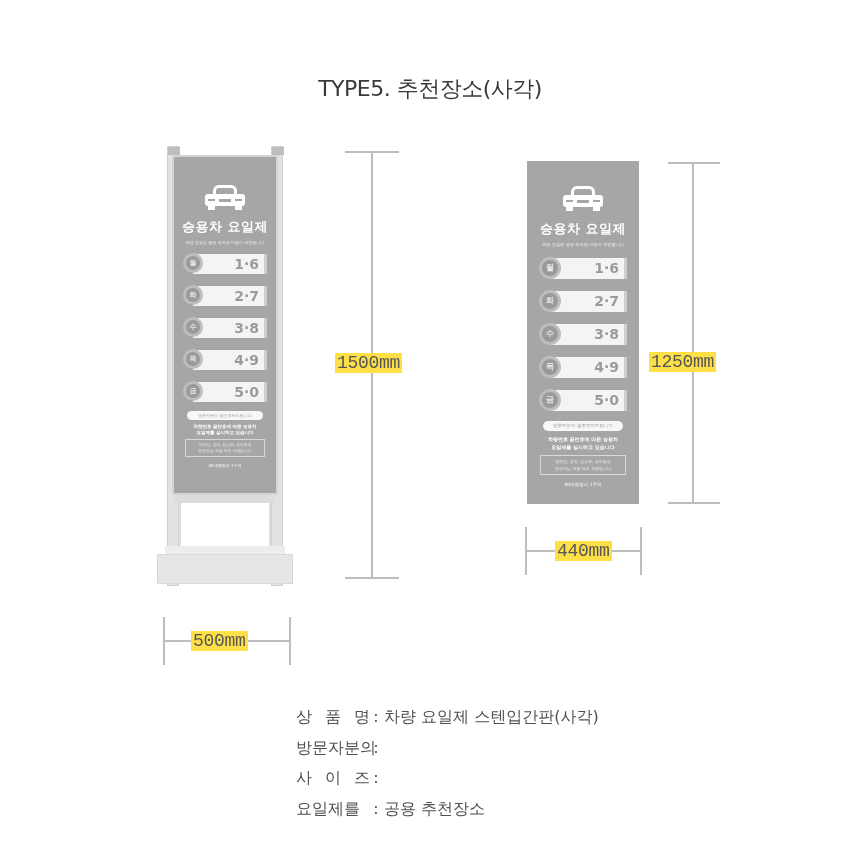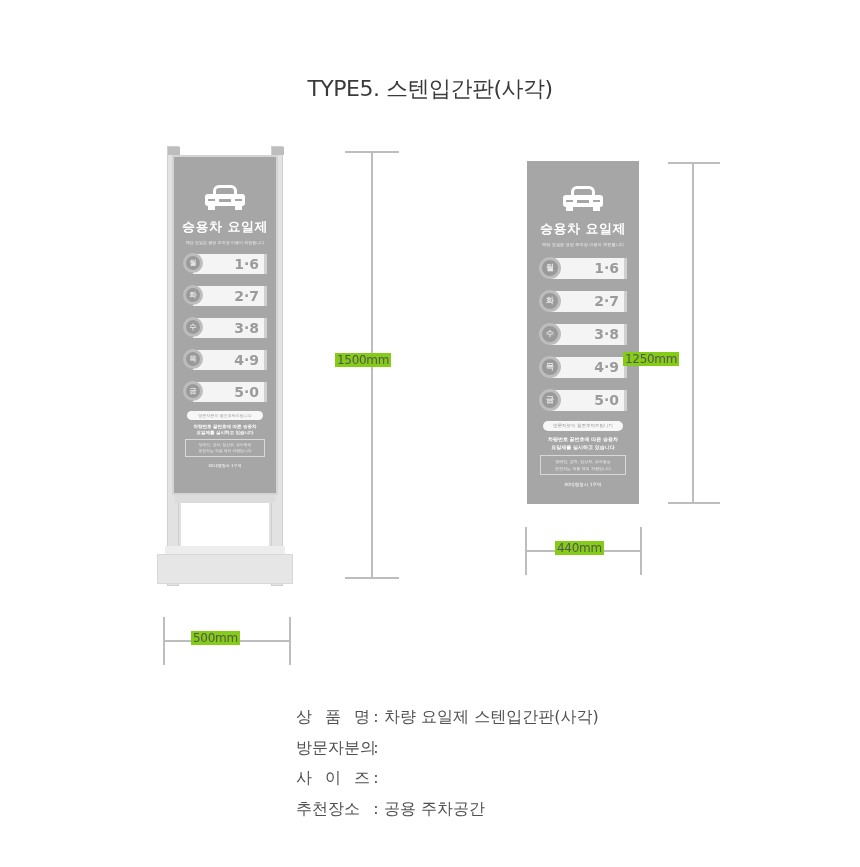--- a/index.html
+++ b/index.html
@@ -37,33 +37,33 @@
   .pill { margin: 0 auto; background: #f7f7f7; color: #9b9b9b; border-radius: 10px; }
   .b-msg { color: #fff; font-weight: bold; }
   .b-box { margin: 0 auto; border: 1px solid #d8d8d8; color: #eee; }
   .b-foot { color: #fff; }
 
   
   .sheet { position: absolute; left: 527px; top: 161px; width: 112px; height: 343px; background: #a6a6a6; }
 
   
   .dim { position: absolute; background: #bdbdbd; }
-  .dim-label { position: absolute; font-size: 12px; color: #555; background: #84cc16; padding: 0 2px; letter-spacing: -0.3px; }
+  .dim-label { position: absolute; font-size: 18px; color: #555; background: #fde047; padding: 0 2px; letter-spacing: -0.3px; font-family: Liberation Mono, monospace; }
 
   
   .specs { position: absolute; left: 296px; top: 702px; font-size: 16px; color: #505050; line-height: 30.5px; }
   .spec-row { display: flex; white-space: nowrap; }
   .spec-key { width: 74px; display: flex; justify-content: space-between; }
   .spec-sep { width: 12px; text-align: center; }
   .spec-val { padding-left: 2px; text-align: center; }
 </style>
 </head>
 <body>
 
-<div class="title">TYPE5. 스텐입간판(사각)</div>
+<div class="title">TYPE5. 추천장소(사각)</div>
 
 <div class="stand">
   <div class="post left">
       <div class="post-cap"></div>
     </div>
   <div class="post right">
       <div class="post-cap"></div>
     </div>
 
   <div class="board">
@@ -186,21 +186,21 @@
       <div>장애인, 경차, 임산부, 유아동승</div>
       <div>운전자는 적용 제외 차량입니다</div>
     </div>
     <div class="b-foot" style="font-size:4.5px;margin-top:7px;">00대행청사 1구역</div>
   </div>
 </div>
 
 <div class="dim" style="left:692px;top:162px;width:2px;height:341px;"></div>
 <div class="dim" style="left:668px;top:162px;width:52px;height:2px;"></div>
 <div class="dim" style="left:668px;top:502px;width:52px;height:2px;"></div>
-<div class="dim-label" style="left:623px;top:352px;">1250mm</div>
+<div class="dim-label" style="left:649px;top:352px;">1250mm</div>
 
 <div class="dim" style="left:525px;top:527px;width:2px;height:48px;"></div>
 <div class="dim" style="left:640px;top:527px;width:2px;height:48px;"></div>
 <div class="dim" style="left:525px;top:550px;width:117px;height:2px;"></div>
 <div class="dim-label" style="left:555px;top:541px;">440mm</div>
 
 <div class="specs">
   <div class="spec-row">
     <span class="spec-key">
       <span>상</span>
@@ -219,18 +219,18 @@
   <div class="spec-row">
     <span class="spec-key">
       <span>사</span>
         <span>이</span>
         <span>즈</span>
     </span>
     <span class="spec-sep">:</span>
   </div>
   <div class="spec-row">
     <span class="spec-key">
-      <span>추천장소</span>
-    </span>
-    <span class="spec-sep">:</span>
-    <span class="spec-val">공용 주차공간</span>
+      <span>요일제를</span>
+    </span>
+    <span class="spec-sep">:</span>
+    <span class="spec-val">공용 추천장소</span>
   </div>
 </div>
 
 </body></html>

